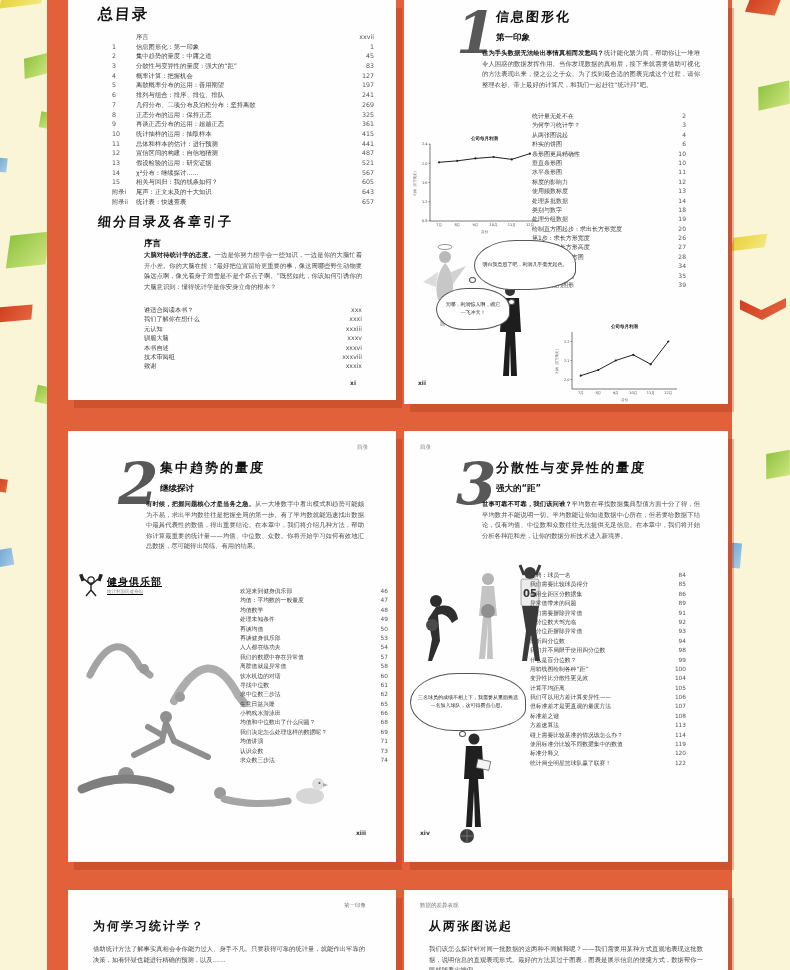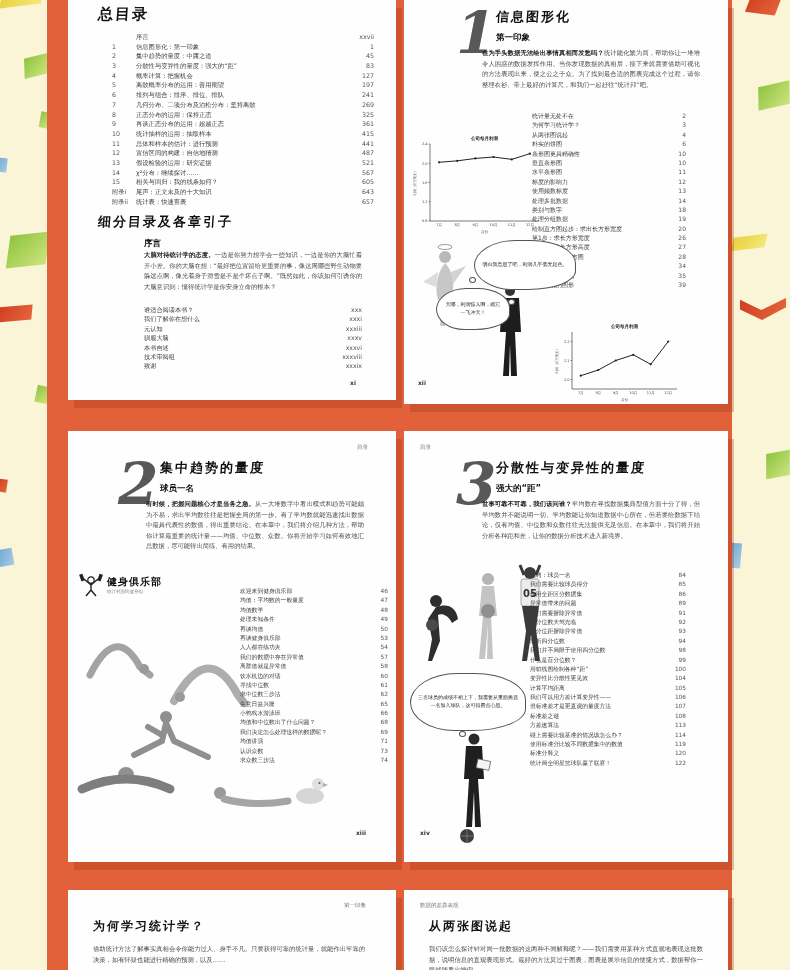--- a/index.html
+++ b/index.html
@@ -25,21 +25,21 @@
   .toc-t{flex:1;}
   .toc-p{flex:none;color:#555;}
   .ch-list{position:absolute;}
   .ch-row{display:flex;align-items:baseline;height:9.4px;font-size:6px;color:#3c3c3c;}
   .ch-t{flex:1;padding-right:6px;}
   .ch-p{flex:none;color:#555;}
   .pagenum{position:absolute;font-size:6px;font-weight:bold;color:#333;}
   .bubble{position:absolute;background:#fff;border:1px solid #555;display:flex;align-items:center;justify-content:center;text-align:center;font-size:5px;line-height:1.55;color:#222;padding:4px 7px;border-radius:48% 52% 55% 45%/60% 55% 45% 58%;z-index:4;}
   .tail{position:absolute;background:#fff;border:1px solid #555;border-radius:50%;}
   .logo-wrap{position:absolute;display:flex;align-items:center;gap:3px;}
-  .logo-texts{display:flex;flex-direction:column;}
+  .logo-texts{display:flex;flex-direction:column;text-decoration:underline;}
   .logo-name{font-weight:900;font-size:10px;color:#111;letter-spacing:1px;}
   .logo-sub{font-size:4.5px;color:#888;}
   svg{display:block;}
 </style>
 </head>
 <body>
 
 <div class="stage">
 
   <div class="confetti c-yellow" style="left:0;top:-3px;width:42px;height:9px;transform:rotate(-7deg) skewX(-18deg);"></div>
@@ -358,21 +358,21 @@
         <span class="ch-p">39</span>
       </div>
       </div>
     <div class="pagenum" style="left:14px;top:379px;">xii</div>
   </div>
 
   <div class="page" id="p3" style="left:68px;top:431px;width:328px;height:431px;">
     <div class="runhead" style="right:28px;top:13px;">目录</div>
     <div class="chnum" style="left:50px;top:24px;">2</div>
     <div class="chtitle" style="left:92px;top:28px;">集中趋势的量度</div>
-    <div class="chsub" style="left:92px;top:52px;">球员一名</div>
+    <div class="chsub" style="left:92px;top:52px;">继续探讨</div>
     <p class="para" style="left:78px;top:68px;width:218px;margin:0;">
       <b>有时候，把握问题核心才是当务之急。</b><span>从一大堆数字中看出模式和趋势可能颇为不易，求出平均数往往是把握全局的第一步。有了平均数就能迅速找出数据中最具代表性的数值，得出重要结论。在本章中，我们将介绍几种方法，帮助你计算最重要的统计量——均值、中位数、众数。你将开始学习如何有效地汇总数据，尽可能得出简练、有用的结果。</span>
     </p>
     <div class="logo-wrap" style="left:10px;top:140px;">
       <svg width="26" height="26">
         <circle cx="13" cy="9" r="3.2" fill="none" stroke="#222" stroke-width="1.2"></circle>
         <path d="M13 12 V19 M13 14 L6 8 M13 14 L20 8 M13 19 L8 25 M13 19 L18 25" stroke="#222" stroke-width="1.4" fill="none"></path>
         <rect x="2" y="3" width="3.5" height="7" fill="#222" transform="rotate(-20 4 6)"></rect>
         <rect x="20.5" y="3" width="3.5" height="7" fill="#222" transform="rotate(20 22 6)"></rect>
       </svg>

